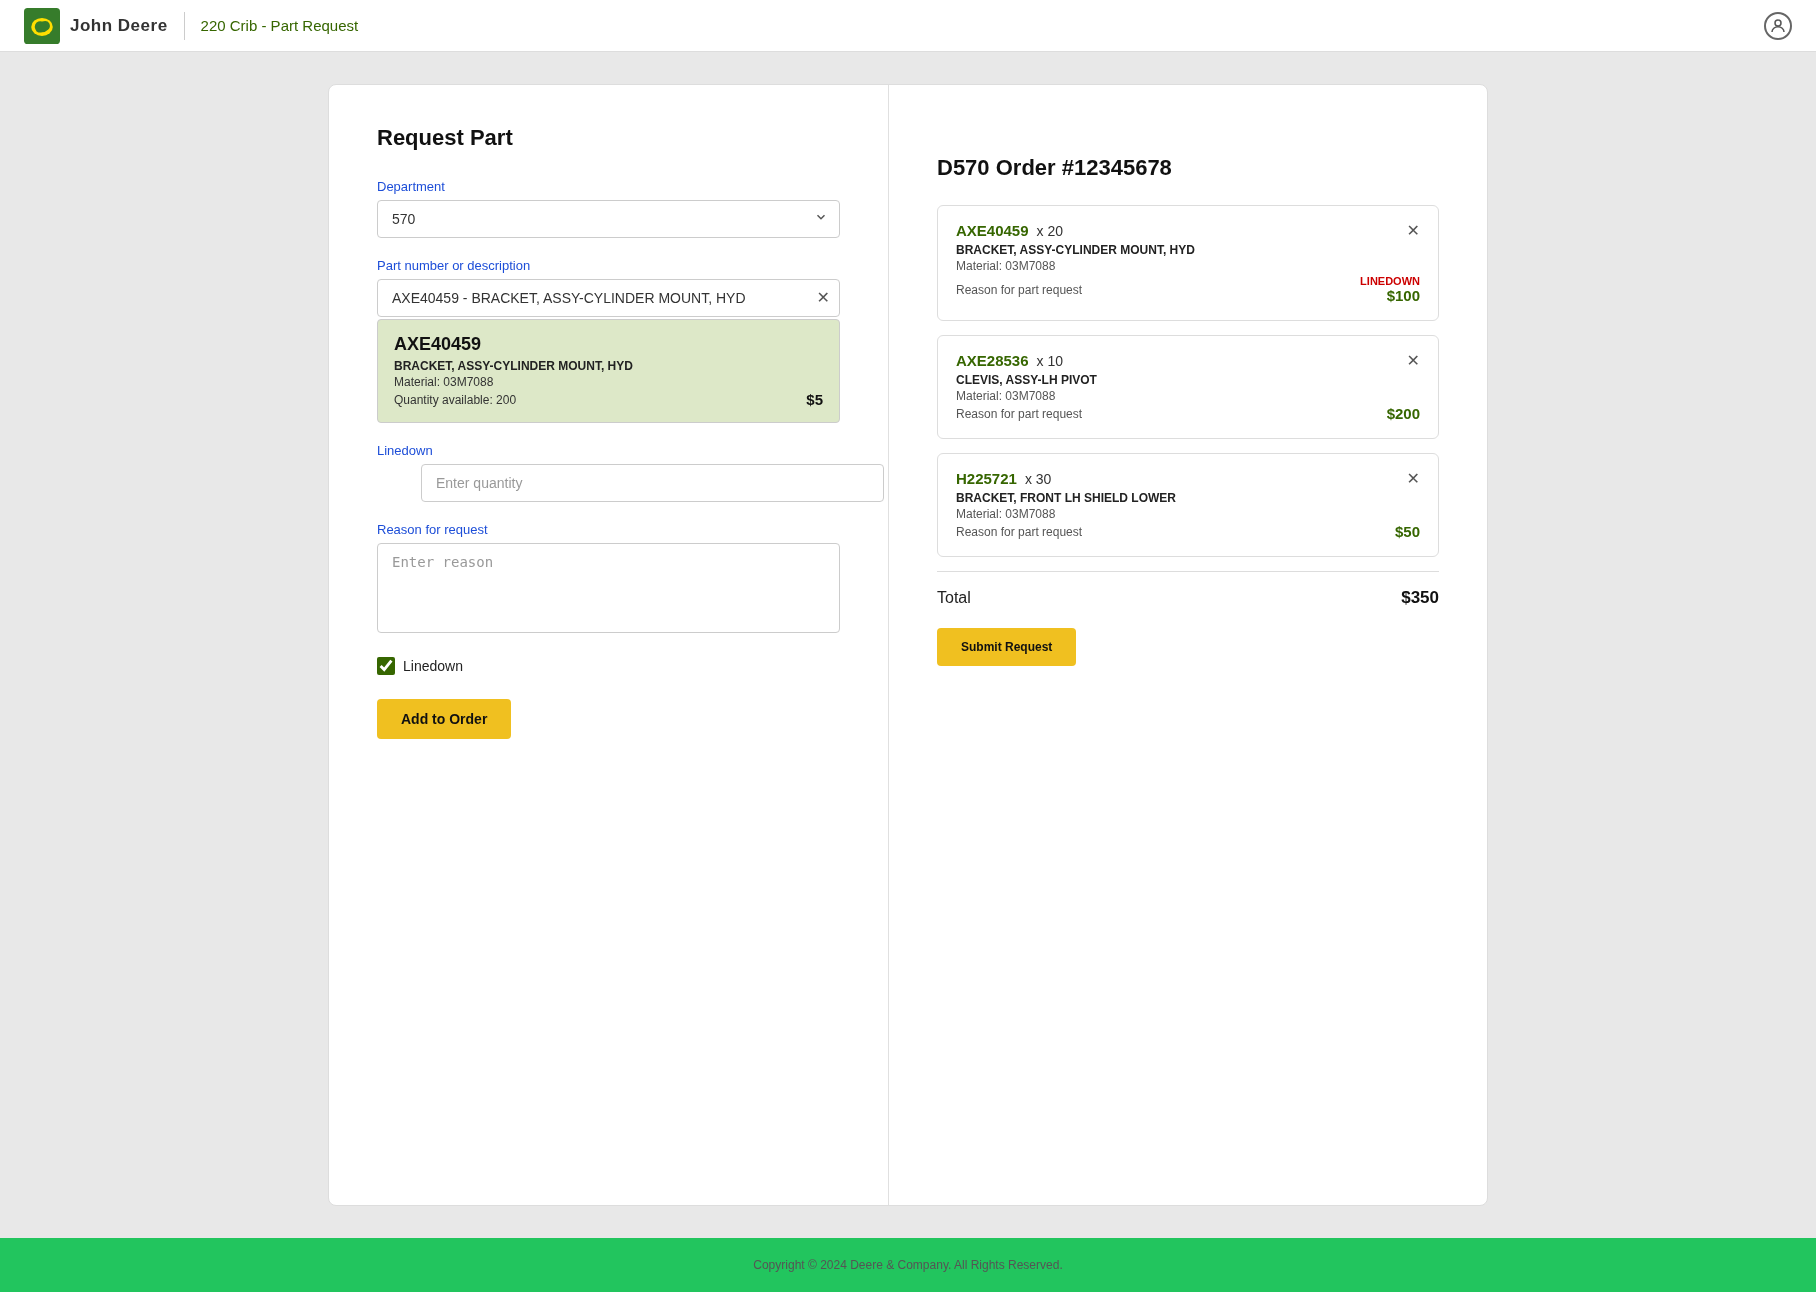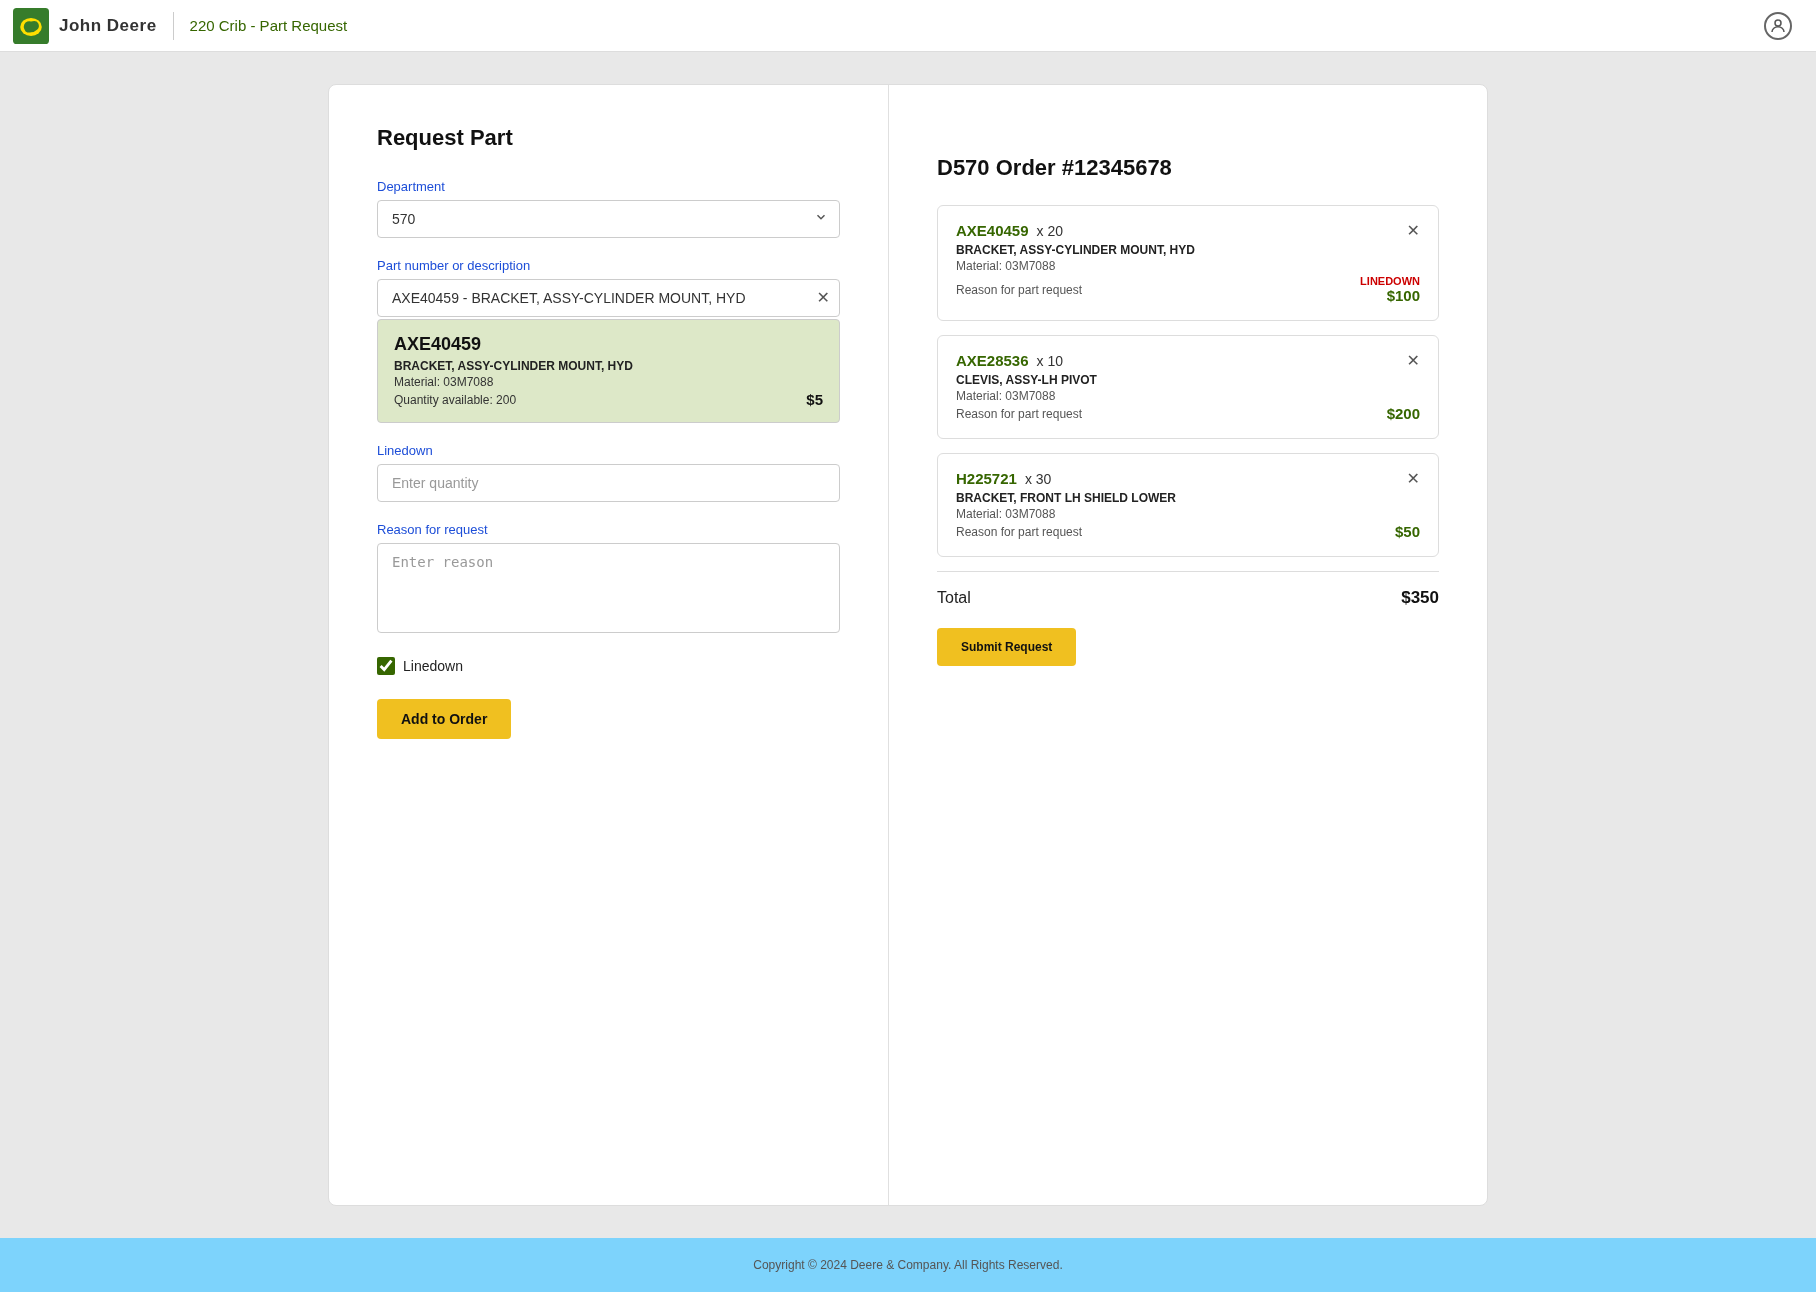--- a/index.html
+++ b/index.html
@@ -10,21 +10,21 @@
       display: flex;
       flex-direction: column;
     }
 
     
     .header {
       background: #fff;
       border-bottom: 1px solid #ddd;
       display: flex;
       align-items: center;
-      padding: 0 13px;
+      padding: 0 24px;
       height: 52px;
       position: relative;
     }
     .header-logo {
       display: flex;
       align-items: center;
       gap: 10px;
     }
     .header-divider {
       width: 1px;
@@ -185,20 +185,21 @@
       color: #111;
     }
 
     .qty-input {
       width: 100%;
       border: 1px solid #ccc;
       border-radius: 4px;
       padding: 10px 14px;
       font-size: 14px;
       color: #999;
+      margin-left: 44px;
     }
     .qty-input::placeholder { color: #999; }
 
     .reason-textarea {
       width: 100%;
       border: 1px solid #ccc;
       border-radius: 4px;
       padding: 10px 14px;
       font-size: 14px;
       color: #999;
@@ -352,21 +353,21 @@
       border-radius: 4px;
       padding: 12px 24px;
       font-size: 12px;
       font-weight: 700;
       color: #111;
       cursor: pointer;
     }
 
     
     .footer {
-      background: #7dd3fc;
+      background: #22c55e;
       text-align: center;
       padding: 20px;
       font-size: 12px;
       color: #555;
     }
   </style>
 </head>
 <body>
 
 <header class="header">

